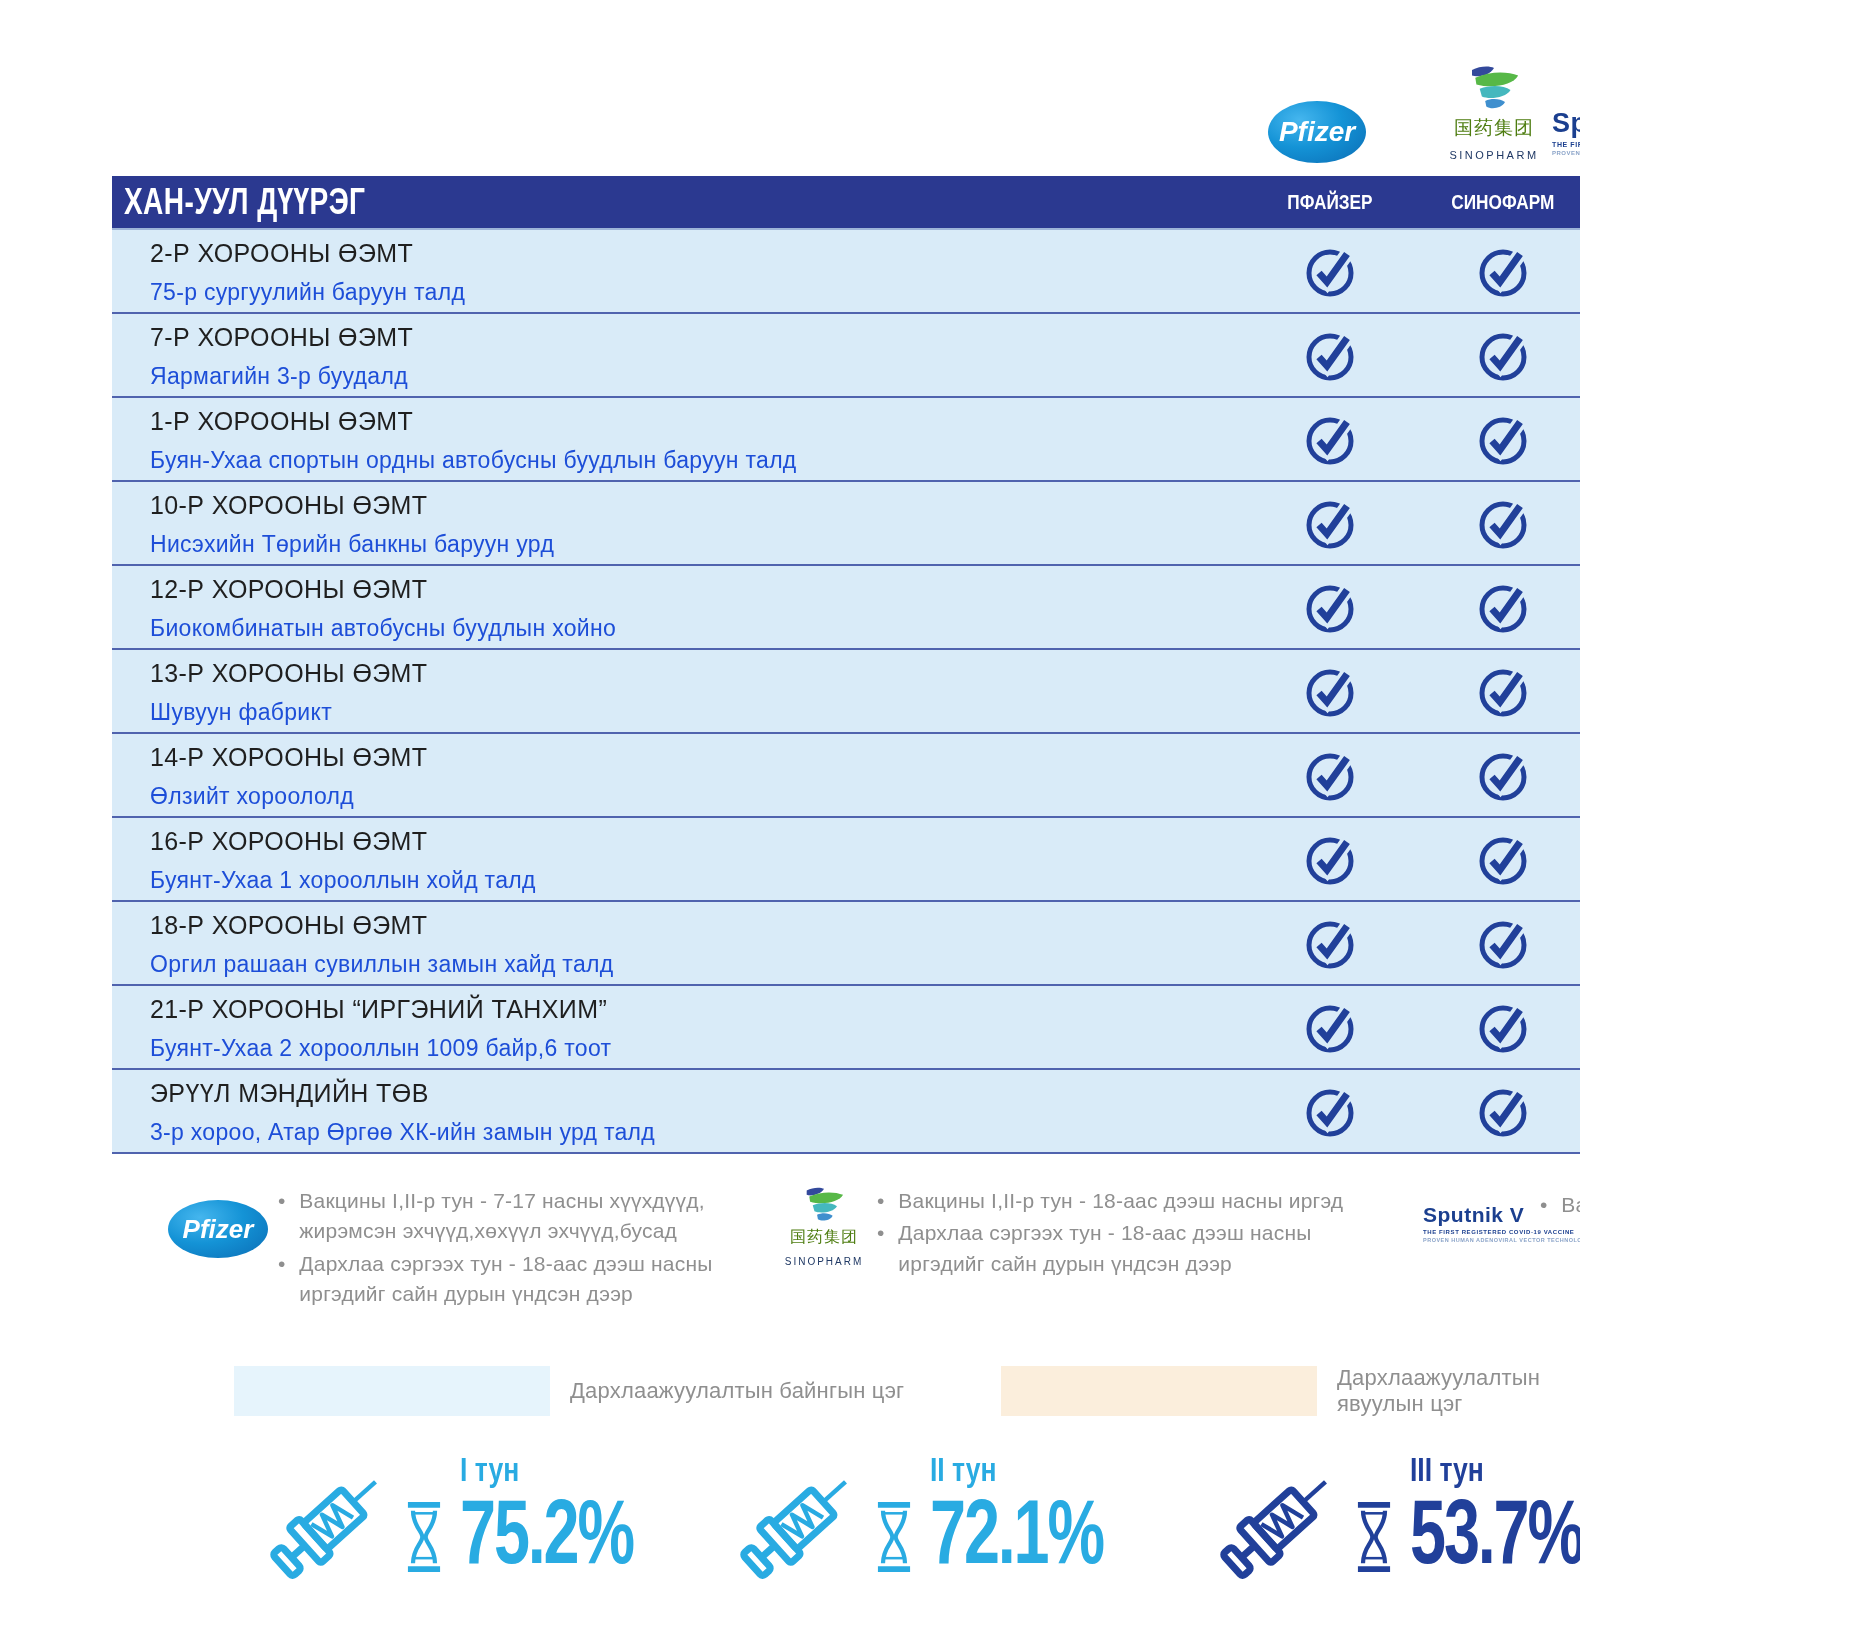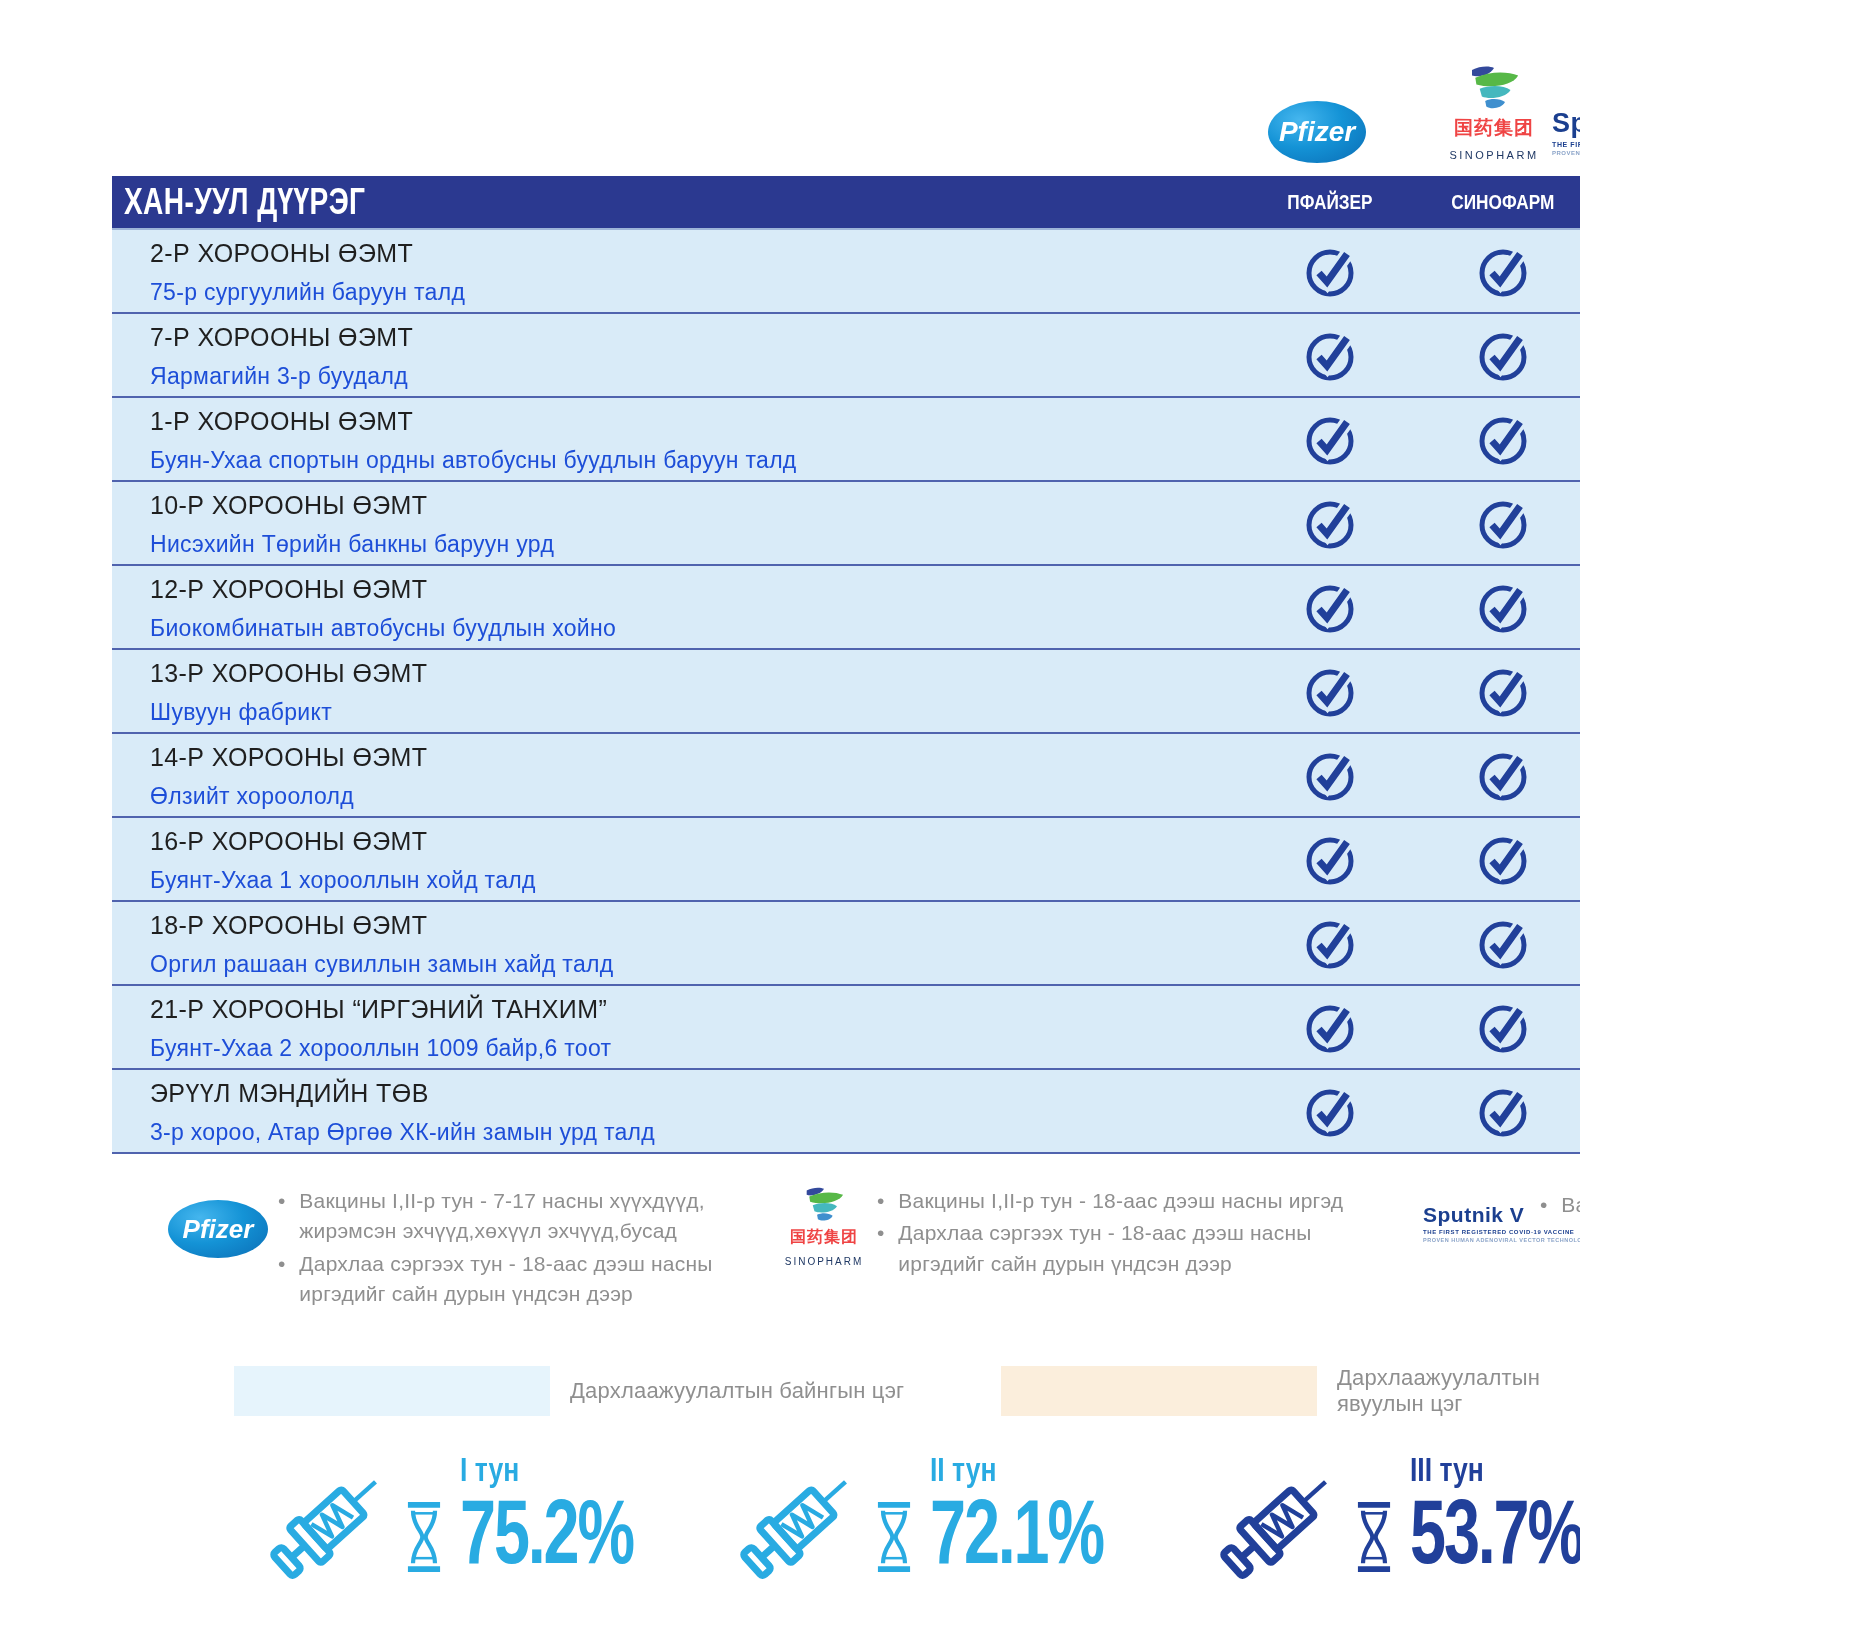--- a/index.html
+++ b/index.html
@@ -9,21 +9,21 @@
   .cond-c{display:inline-block;transform:scaleX(.82);transform-origin:center center;white-space:nowrap;}
 
   
   .pfizer-ellipse{position:absolute;border-radius:50%;
       background:radial-gradient(ellipse at 32% 30%,#45b6ee 0%,#1493d6 45%,#0b6cb4 100%);
       display:flex;align-items:center;justify-content:center;color:#fff;
       font-style:italic;font-weight:700;}
   #pfizer-logo-top{left:1268px;top:101px;width:98px;height:62px;font-size:28px;}
   .sino-block{position:absolute;display:flex;flex-direction:column;align-items:center;}
   #sinopharm-logo-top{left:1432px;top:64px;width:124px;}
-  .sino-cn{font-weight:700;color:#ef4444;font-size:19px;letter-spacing:1px;line-height:1.1;}
+  .sino-cn{font-weight:400;color:#4d7c0f;font-size:19px;letter-spacing:1px;line-height:1.1;}
   .sino-en{font-weight:400;color:#1f3864;font-size:11px;letter-spacing:2.5px;margin-top:10px;}
   .sputnik-block{position:absolute;display:flex;flex-direction:column;}
   #sputnik-logo-top{left:1552px;top:110px;width:220px;}
   .sputnik-word{color:#1b3f8f;font-weight:700;font-size:27px;letter-spacing:.5px;line-height:1;}
   .sputnik-tag1{color:#1b3f8f;font-weight:700;font-size:7px;letter-spacing:.6px;margin-top:4px;}
   .sputnik-tag2{color:#8aa3c8;font-weight:700;font-size:6px;letter-spacing:.5px;margin-top:2px;}
 
   
   .table{position:absolute;left:112px;top:176px;width:1650px;}
   .t-head{position:relative;height:52px;background:#2B3990;}

